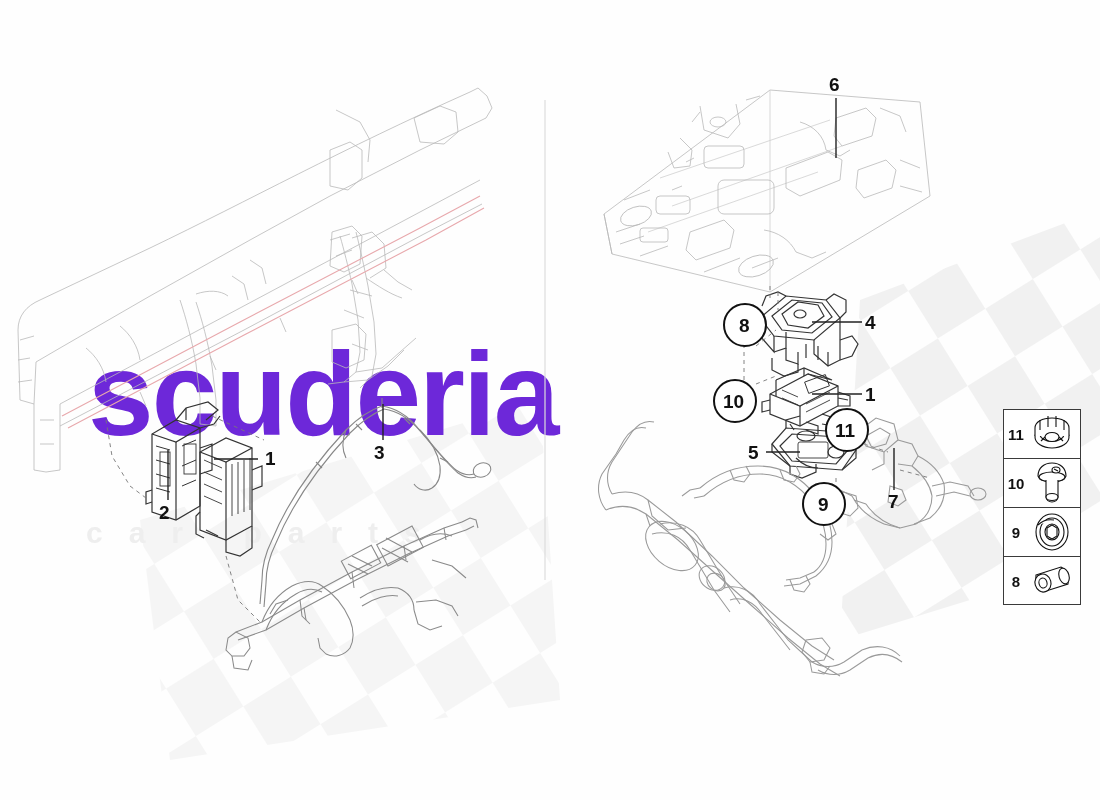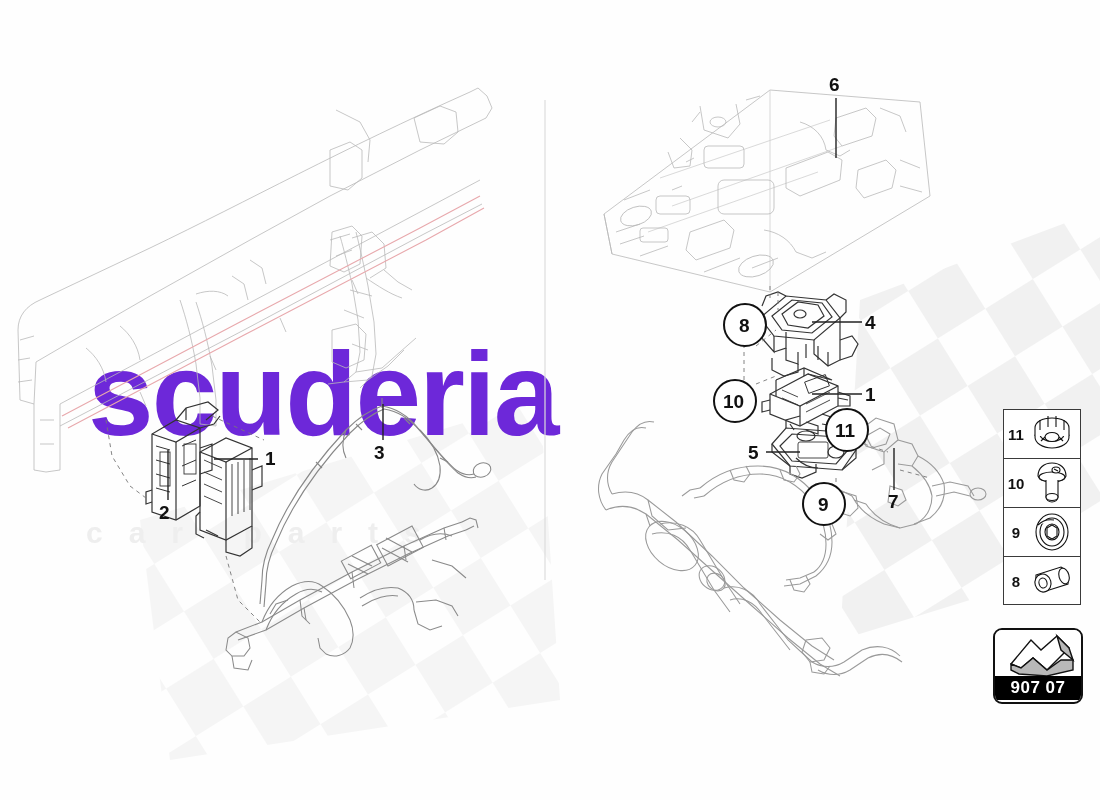--- a/index.html
+++ b/index.html
@@ -475,29 +475,18 @@
             <path d="M8,18 L33,10 C39,13 41,20 40,27 L15,35 C9,32 7,25 8,18 Z"></path>
             <ellipse cx="15" cy="26" rx="8" ry="9" transform="rotate(-16 15 26)"></ellipse>
             <ellipse cx="15" cy="26" rx="4" ry="5" transform="rotate(-16 15 26)"></ellipse>
             <ellipse cx="36" cy="19" rx="5" ry="8" transform="rotate(-16 36 19)"></ellipse>
           </g>
         </svg>
       </div>
     </div>
   </div>
 
-  <div class="badge-wrap">
-    <div class="badge-art">
-      <svg width="86" height="46" viewBox="0 0 86 46">
-        <polygon points="16,34 36,10 46,20 62,6 74,18 52,40 38,28 26,38" fill="#fff" stroke="#111" stroke-width="1.4"></polygon>
-        <polygon points="62,6 74,18 78,30 66,20" fill="#b8b8b8" stroke="#111" stroke-width="1.4"></polygon>
-        <polygon points="16,34 26,38 38,28 52,40 66,30 78,30 78,40
-                 52,46 24,44 16,40" fill="#b8b8b8" stroke="#111" stroke-width="1.4"></polygon>
-      </svg>
-    </div>
-    <div class="badge-band">907 07</div>
-  </div>
 
   <svg width="1100" height="800">
     <line x1="545" y1="100" x2="545" y2="580" stroke="#dcdcdc" stroke-width="1.2"></line>
   </svg>
 
 </div>
 
 </body></html>

